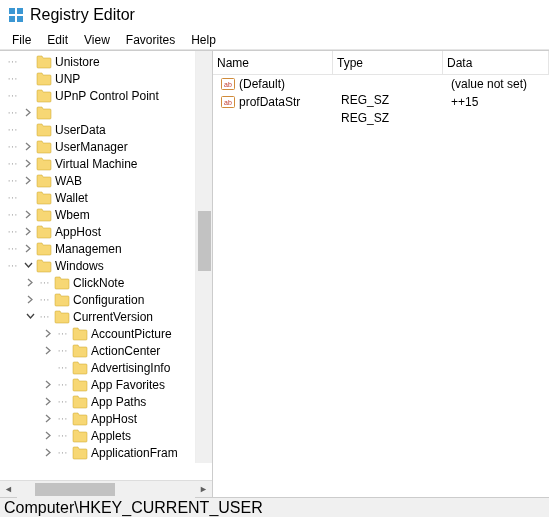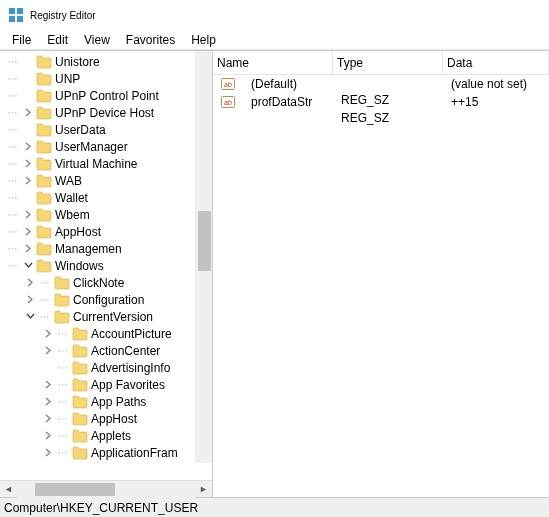--- a/index.html
+++ b/index.html
@@ -1,19 +1,19 @@
 <!DOCTYPE html>
 <html><head>
 <meta charset="utf-8">
 <style>
 * { box-sizing: border-box; margin: 0; padding: 0; }
 body { font-family: "Segoe UI", Tahoma, sans-serif; font-size: 12px; color: #000; background: #fff; width: 549px; height: 517px; overflow: hidden; display: flex; flex-direction: column; }
 .titlebar { height: 30px; display: flex; align-items: center; padding: 0 8px; background: #fff; }
 .titlebar .app-icon { width: 16px; height: 16px; margin-right: 6px; }
-.titlebar .title { font-size: 10px; }
+.titlebar .title { font-size: 16px; }
 .menubar { height: 20px; display: flex; align-items: center; padding: 0 4px; background: #fff; border-bottom: 1px solid #e5e5e5; }
 .menubar .menu-item { padding: 2px 8px; cursor: default; }
 .content { flex: 1; display: flex; border-top: 1px solid #ccc; min-height: 0; }
 .tree-pane { width: 213px; display: flex; flex-direction: column; border-right: 1px solid #ccc; position: relative; }
 .tree-scroll { flex: 1; overflow: hidden; position: relative; }
 .tree { padding: 2px 0 2px 0; }
 .tree-row { display: flex; align-items: center; height: 17px; white-space: nowrap; cursor: default; }
 .expander { width: 12px; height: 12px; display: inline-flex; align-items: center; justify-content: center; margin-right: 2px; color: #666; font-size: 10px; flex-shrink: 0; }
 .expander.blank { visibility: hidden; }
 .folder-icon { width: 16px; height: 14px; margin-right: 3px; flex-shrink: 0; }
@@ -27,25 +27,25 @@
 .vscroll .vthumb { position: absolute; left: 2px; top: 160px; width: 13px; height: 60px; background: #c2c2c2; }
 .list-pane { flex: 1; overflow: hidden; }
 .list-header { display: flex; height: 24px; align-items: center; border-bottom: 1px solid #e5e5e5; }
 .list-header .col { padding: 0 4px; font-size: 12px; border-right: 1px solid #e5e5e5; height: 100%; display: flex; align-items: center; }
 .col-name { width: 120px; }
 .col-type { width: 110px; }
 .col-data { flex: 1; text-align: center; }
 .list-body { }
 .list-row { display: flex; height: 18px; align-items: center; cursor: default; }
 .list-row .cell { padding: 0 8px; font-size: 12px; overflow: hidden; white-space: nowrap; }
-.list-row .cell-name { width: 120px; display: flex; align-items: flex-start; gap: 12px; }
+.list-row .cell-name { width: 120px; display: flex; align-items: flex-start; }
 .list-row .cell-type { width: 110px; margin-top: 32px; }
 .list-row .cell-data { flex: 1; }
 .value-icon { width: 14px; height: 14px; margin-right: 4px; flex-shrink: 0; }
-.statusbar { height: 20px; border-top: 1px solid #ccc; padding: 2px 4px; font-size: 12px; display: flex; align-items: center; background: #f0f0f0; }
+.statusbar { height: 20px; border-top: 1px solid #ccc; padding: 2px 4px; font-size: 16px; display: flex; align-items: center; background: #f0f0f0; }
 </style>
 </head>
 <body>
 
 <div class="titlebar">
   <span class="app-icon">
     <svg viewBox="0 0 16 16">
         <rect x="1" y="1" width="6" height="6" fill="#3b97d3"></rect>
         <rect x="9" y="1" width="6" height="6" fill="#3b97d3"></rect>
         <rect x="1" y="9" width="6" height="6" fill="#3b97d3"></rect>
@@ -95,21 +95,20 @@
           <div class="tree-row" style="padding-left: 6px;">
             <span class="dots">⋯</span>
             <span class="expander">
               <svg width="9" height="9" viewBox="0 0 9 9">
                 <path d="M2 1 L6 4.5 L2 8" fill="none" stroke="#808080" stroke-width="1.3"></path>
               </svg>
             </span>
             <span class="folder-icon"><svg viewBox="0 0 16 14">
                 <path d="M1 3 L1 12 Q1 13 2 13 L14 13 Q15 13 15 12 L15 4 Q15 3 14 3 L7 3 L6 1 L2 1 Q1 1 1 2 Z" fill="#f7d774" stroke="#c9a227" stroke-width="0.5"></path>
               </svg></span>
-            <span class="node-label">UPnP Device Host</span>
           </div>
           <div class="tree-row" style="padding-left: 6px;">
             <span class="dots">⋯</span>
             <span class="expander blank"></span>
             <span class="folder-icon"><svg viewBox="0 0 16 14">
                 <path d="M1 3 L1 12 Q1 13 2 13 L14 13 Q15 13 15 12 L15 4 Q15 3 14 3 L7 3 L6 1 L2 1 Q1 1 1 2 Z" fill="#f7d774" stroke="#c9a227" stroke-width="0.5"></path>
               </svg></span>
             <span class="node-label">UserData</span>
           </div>
           <div class="tree-row" style="padding-left: 6px;">

